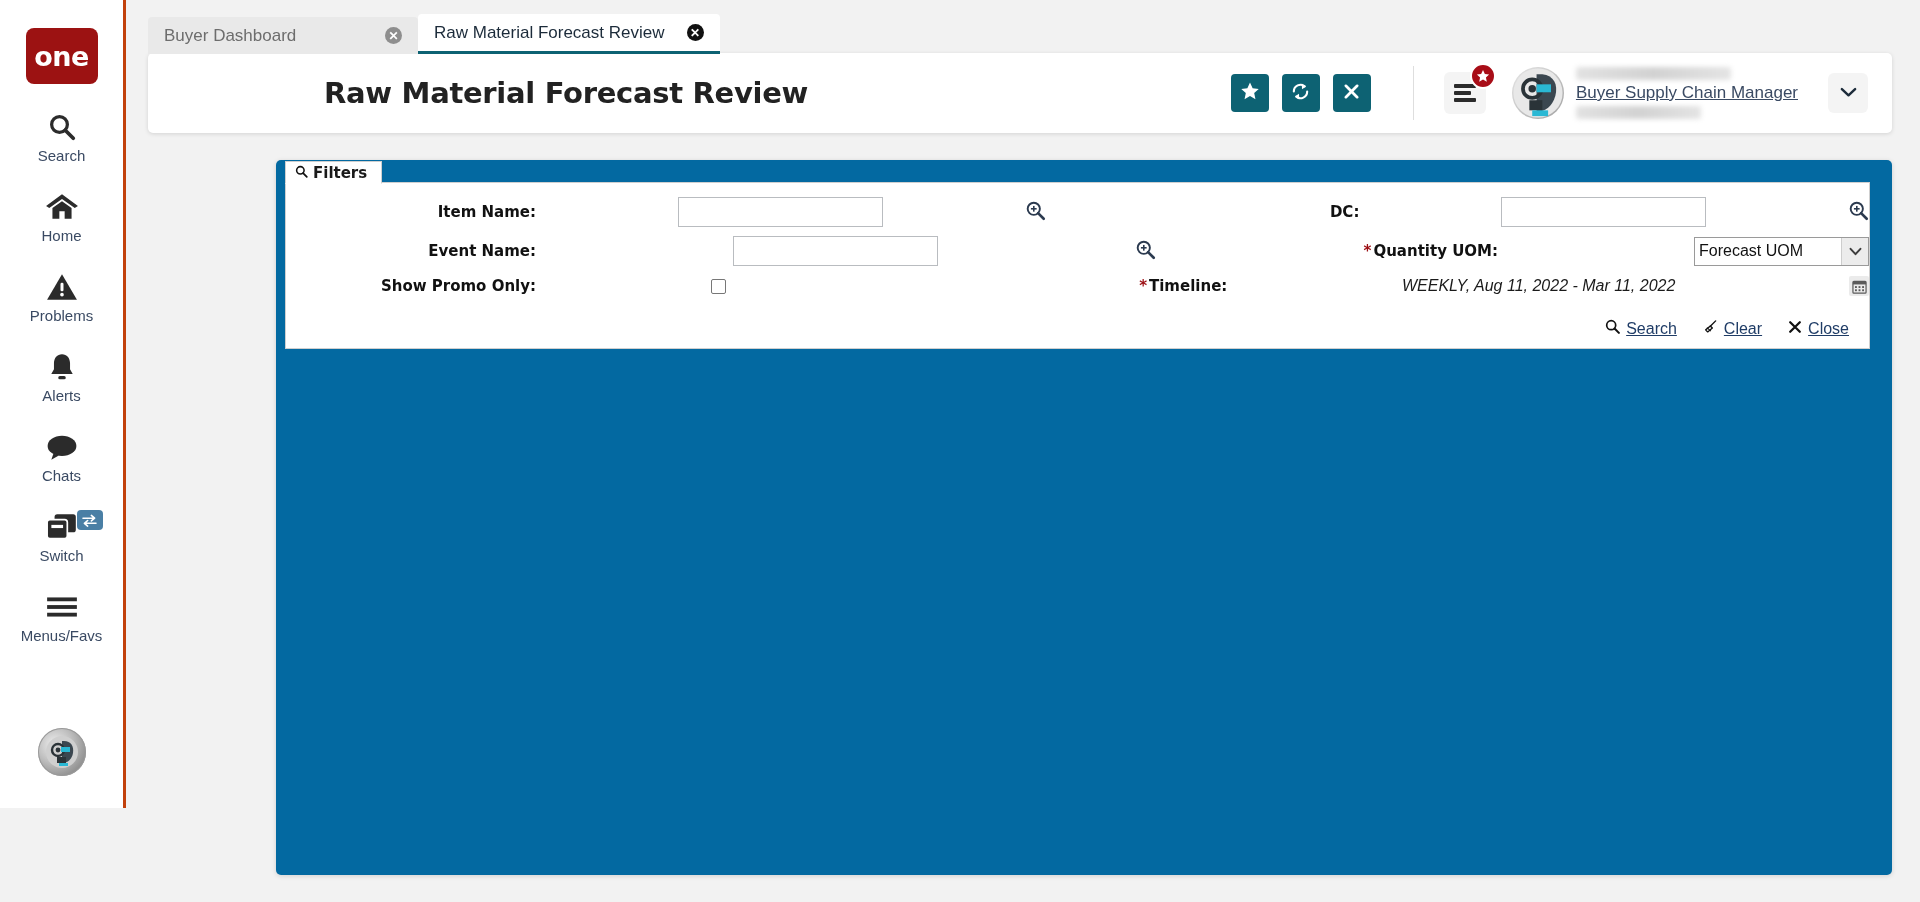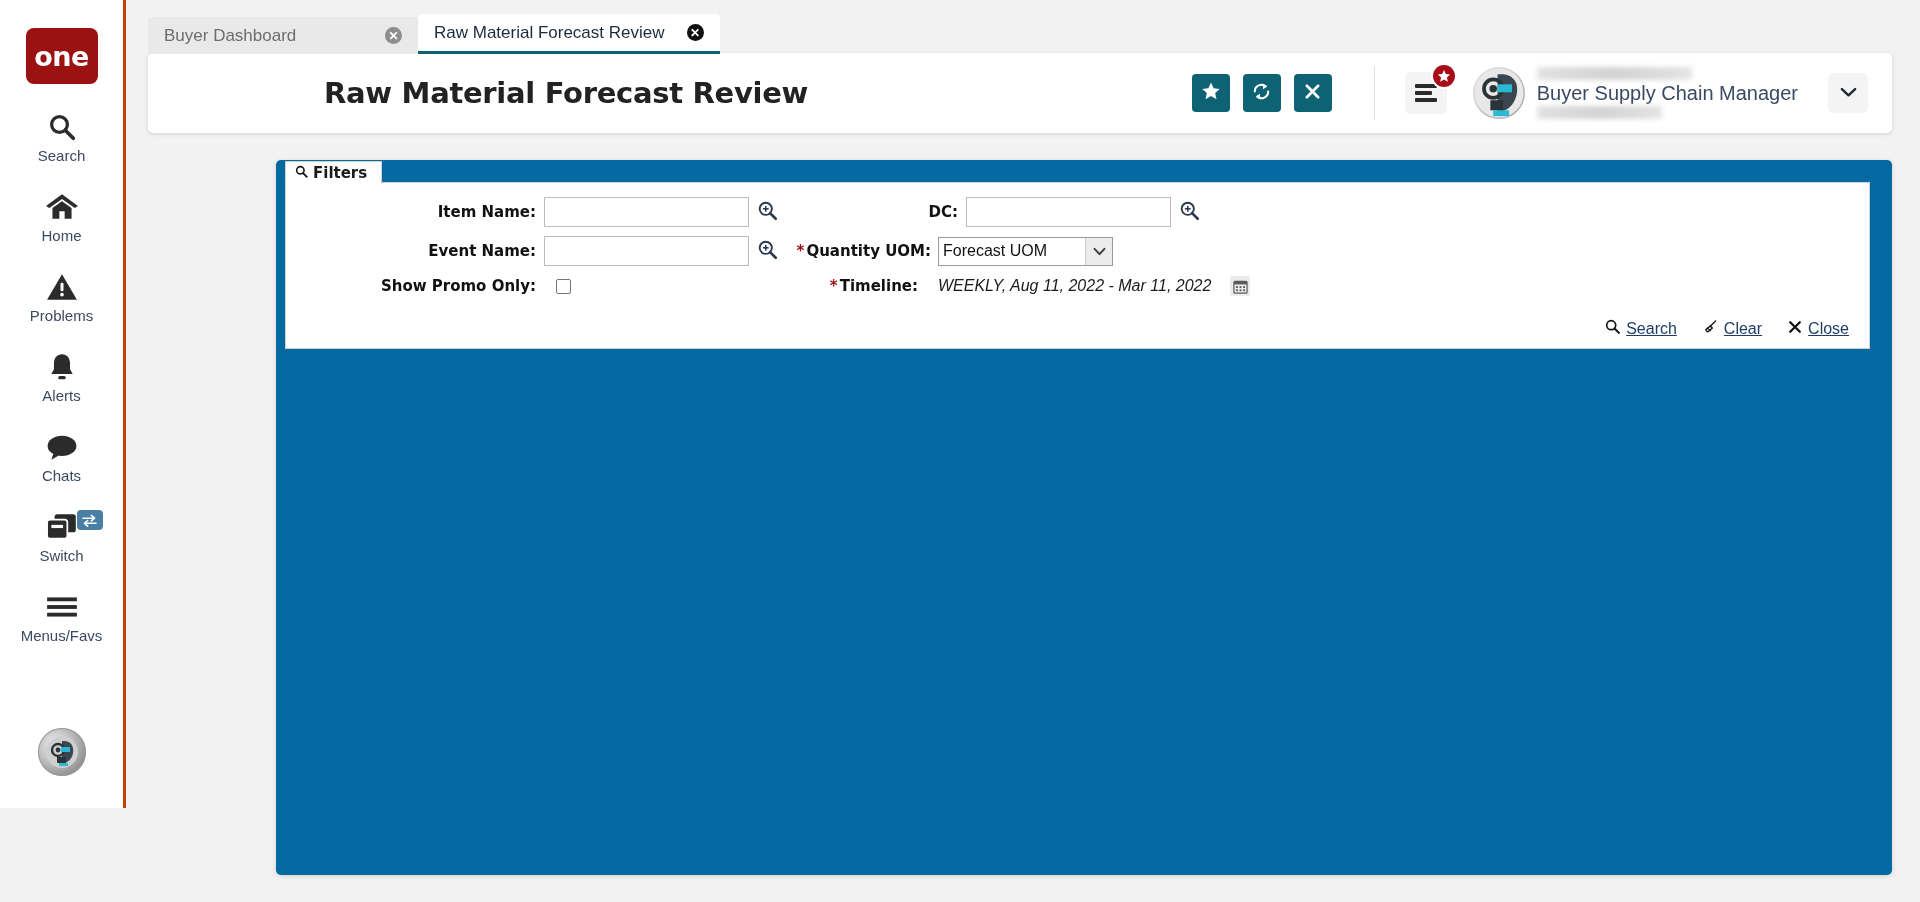--- a/index.html
+++ b/index.html
@@ -105,21 +105,21 @@
     border: 2px solid #fff;
   }
   .user-avatar {
     width: 52px; height: 52px; border-radius: 50%; margin-left: 26px;
     background: radial-gradient(circle at 35% 35%, #f2f2f2 0%, #cfcfcf 50%, #8d8d8d 100%);
     display:flex; align-items:center; justify-content:center; overflow:hidden;
   }
   .user-block { margin-left: 12px; display:flex; flex-direction:column; justify-content:center; }
   .blur-line { height: 13px; border-radius: 3px; margin: 3px 0;
     background: linear-gradient(90deg,#e2e2e2,#d2d2d2,#e4e4e4); filter: blur(2.4px); }
-  .user-role { font-size: 20px; color: #3a4a63; line-height: 20px; white-space: nowrap; }
+  .user-role { font-size: 17px; color: #3a4a63; line-height: 20px; white-space: nowrap; text-decoration: underline; }
   .caret-btn {
     width: 40px; height: 40px; background: #f4f4f4; border-radius: 6px; margin-left: 30px;
     display:flex; align-items:center; justify-content:center; cursor:pointer;
   }
 
   
   .content-card {
     position: absolute; top: 160px; left: 150px; right: 28px; bottom: 27px;
     background: #0369a1; border-radius: 5px;
     box-shadow: 0 1px 5px rgba(0,0,0,0.14);
@@ -175,21 +175,21 @@
   }
   .actions {
     position:absolute; right: 20px; bottom: 10px;
     display:flex; align-items:center; gap: 26px;
   }
   .actlink {
     display:flex; align-items:center; gap:6px; cursor:pointer;
     font-size: 16px; color: #1f3c66; text-decoration: underline;
     font-family: "Liberation Sans", sans-serif;
   }
-  .row { position: absolute; display: flex; align-items: center; }
+  .row { position: absolute; display: flex; align-items: center; justify-content: space-between; }
 </style>
 </head>
 <body>
 
 <div class="app">
 
   <div class="sidebar">
 
     <div class="logo">
       <span>one</span>

